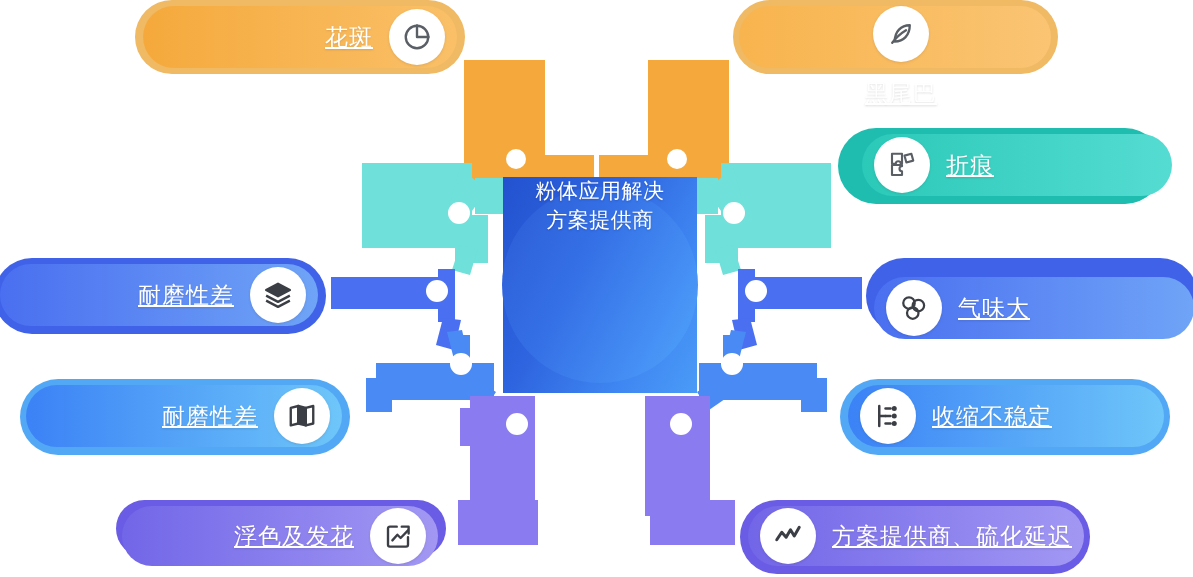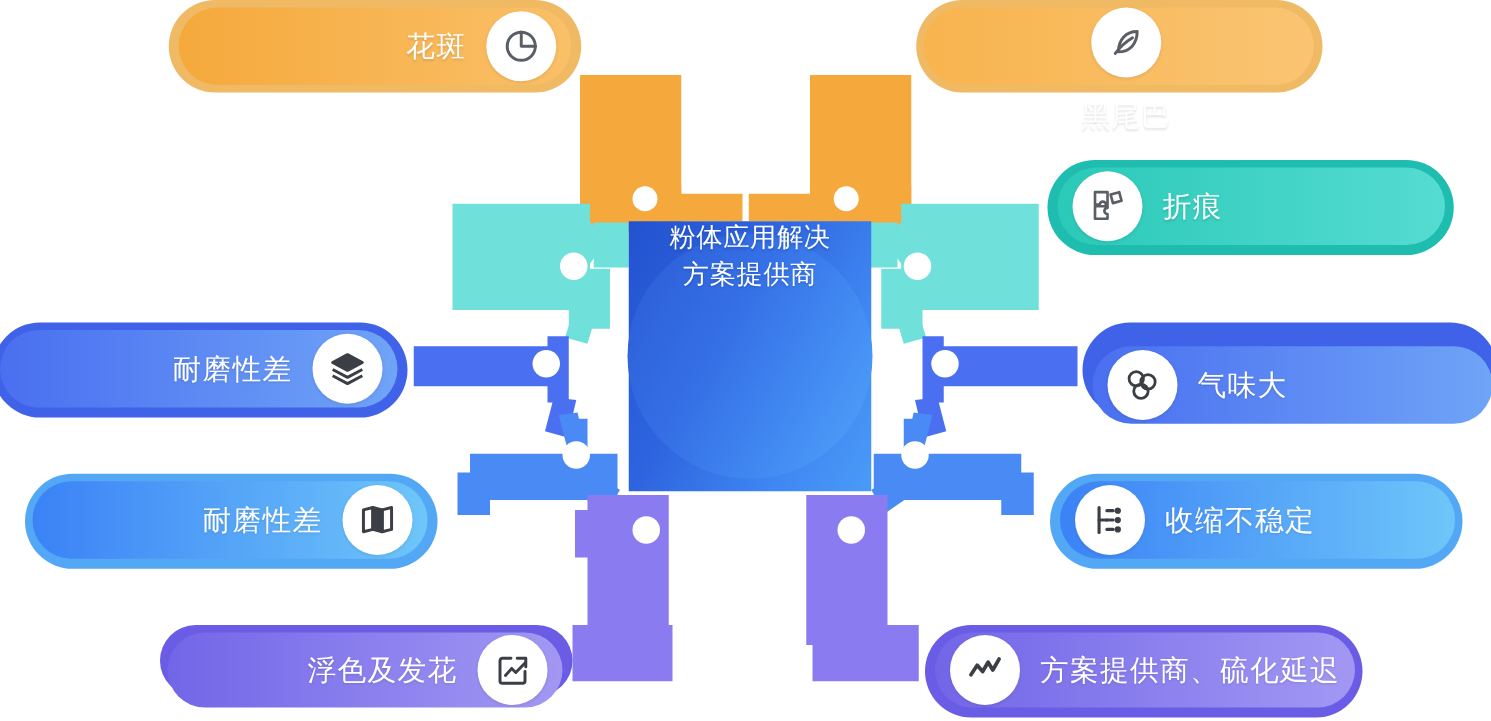--- a/index.html
+++ b/index.html
@@ -70,20 +70,21 @@
     display:flex;
     align-items:center;
     box-sizing:border-box;
   }
   .pill-text{
     color:#ffffff;
     font-size:23px;
     letter-spacing:1px;
     white-space:nowrap;
     text-shadow:0 1px 2px rgba(0,0,0,.13);
+    text-decoration:underline;
   }
   .icon-badge{
     width:56px;height:56px;
     border-radius:50%;
     background:#ffffff;
     display:flex;
     align-items:center;
     justify-content:center;
     flex:0 0 auto;
     box-shadow:0 1px 3px rgba(0,0,0,.10);
@@ -211,21 +212,21 @@
             <path d="M5 19c3-4 6-7 11-10"></path>
         </svg>
       </span>
       <span class="pill-text">黑尾巴</span>
     </div>
   </div>
 
 
   <div class="pill-wrap side-right" style="left:838px;top:128px;width:325px;height:76px;">
     <div class="pill-frame" style="background:#1EBDB0;"></div>
-    <div class="pill" style="left:8px;top:6px;width:310px;height:62px;background:linear-gradient(90deg,#2BC9B8 0%,#55DCD2 100%);">
+    <div class="pill" style="left:24px;top:6px;width:310px;height:62px;background:linear-gradient(90deg,#2BC9B8 0%,#55DCD2 100%);">
       <span class="icon-badge">
         <svg viewBox="0 0 24 24" width="30" height="30" fill="none" stroke="#5a5f66" stroke-width="1.7" stroke-linejoin="round">
           <path d="M4 12v8h8v-3a2 2 0 1 1 0-4v-1H4Z"></path>
           <path d="M12 4H4v8h3a2 2 0 1 1 4 0h1V4Z" transform="translate(0,-1)"></path>
           <path d="M14 4.5 19.5 3 21 8.5 15.5 10Z"></path>
         </svg>
       </span>
       <span class="pill-text">折痕</span>
     </div>
   </div>
@@ -284,21 +285,21 @@
             <path d="M10 18h4"></path>
           <circle cx="17" cy="6" r="2" fill="#3b3f45" stroke="none"></circle>
           <circle cx="17" cy="12" r="2" fill="#3b3f45" stroke="none"></circle>
           <circle cx="17" cy="18" r="2" fill="#3b3f45" stroke="none"></circle>
         </svg>
       </span>
       <span class="pill-text">收缩不稳定</span>
     </div>
   </div>
 
-  <div class="pill-wrap side-left" style="left:128px;top:500px;width:330px;height:57px;">
+  <div class="pill-wrap side-left" style="left:116px;top:500px;width:330px;height:57px;">
     <div class="pill-frame" style="background:#6A5CE4;"></div>
     <div class="pill" style="left:6px;top:6px;width:316px;height:60px;background:linear-gradient(90deg,#7266E8 0%,#A298F3 100%);">
       <span class="pill-text">浮色及发花</span>
       <span class="icon-badge">
         <svg viewBox="0 0 24 24" width="30" height="30" fill="none" stroke="#3b3f45" stroke-width="1.9" stroke-linecap="round" stroke-linejoin="round">
           <path d="M20 13v6a1.5 1.5 0 0 1-1.5 1.5h-13A1.5 1.5 0 0 1 4 19V6a1.5 1.5 0 0 1 1.5-1.5H11"></path>
           <path d="M7.5 15.5 11.5 11l2.6 2.6L20 7.5"></path>
             <path d="M15 4.5h5.5V10"></path>
         </svg>
       </span>

